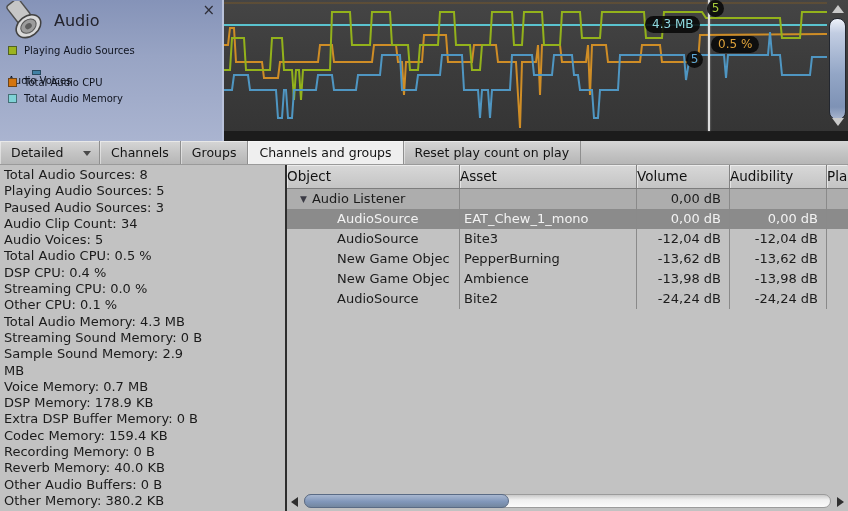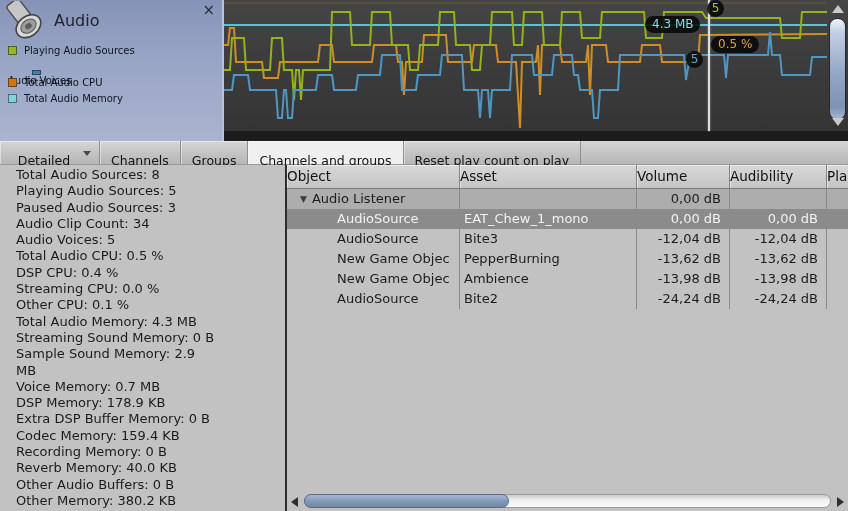--- a/index.html
+++ b/index.html
@@ -36,30 +36,30 @@
   .close-x{position:absolute;right:7px;top:1px;font-size:15px;color:#2e2e38;cursor:default;}
   .speaker{position:absolute;left:6px;top:1px;}
   .legend-item{position:absolute;left:8px;height:16px;display:flex;align-items:center;}
   .swatch{width:9px;height:9px;margin-right:7px;border:1px solid rgba(20,30,40,.55);box-sizing:border-box;}
   .legend-label{font-size:10px;color:#10141f;}
 
   
   .toolbar{position:absolute;left:0;top:141px;width:848px;height:24px;
     background:linear-gradient(180deg,#d6d6d6 0%,#c3c3c3 55%,#b6b6b6 100%);
     border-bottom:1px solid #9a9a9a;box-sizing:border-box;display:flex;align-items:stretch;}
-  .tb-btn{font-size:12.5px;color:#141414;line-height:23px;padding:8px 11px;
-    border-right:1px solid #8f8f8f;box-shadow:inset 1px 1px 0 rgba(255,255,255,.45);white-space:nowrap;text-align:center;}
+  .tb-btn{font-size:12.5px;color:#141414;line-height:23px;padding:0 11px;
+    border-right:1px solid #8f8f8f;box-shadow:inset 1px 1px 0 rgba(255,255,255,.45);white-space:nowrap;}
   .tb-btn.active{background:#efefef;}
   .tb-btn.dropdown{width:66px;position:relative;padding-right:22px;}
   .dd-arrow{position:absolute;right:8px;top:10px;width:0;height:0;
     border-left:4px solid transparent;border-right:4px solid transparent;border-top:5px solid #4a4a4a;}
 
   
   .stats{position:absolute;left:0;top:165px;width:285px;height:346px;background:#c2c2c2;
-    padding:2px 0 0 16px;box-sizing:border-box;overflow:hidden;}
+    padding:2px 0 0 4px;box-sizing:border-box;overflow:hidden;}
   .stat-line{font-size:13px;line-height:16.3px;color:#1b1b1b;white-space:nowrap;}
 
   
   .table-panel{position:absolute;left:285px;top:165px;width:563px;height:346px;
     background:#c2c2c2;border-left:2px solid #2d2d2d;box-sizing:border-box;}
   .t-header{display:flex;height:24px;background:linear-gradient(180deg,#d8d8d8,#c4c4c4);
     border-bottom:1px solid #7d7d7d;box-sizing:border-box;}
   .th{font-size:13.5px;color:#111;line-height:23px;box-sizing:border-box;
     border-right:1px solid #828282;overflow:hidden;white-space:nowrap;
     box-shadow:inset 1px 1px 0 rgba(255,255,255,.5);}

